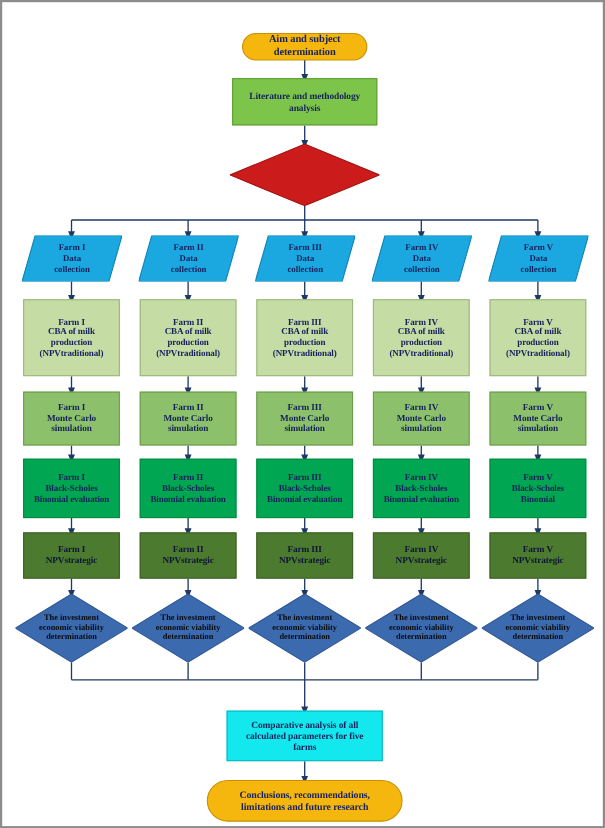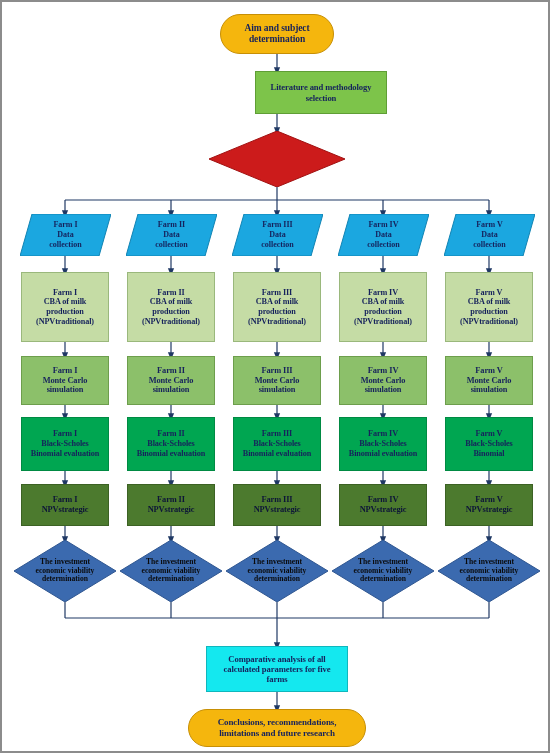--- a/index.html
+++ b/index.html
@@ -34,21 +34,21 @@
   .terminator{
     background:#f5b60d;
     border:1px solid #c78f05;
     border-radius:999px;
     color:#16225c;
   }
 
   
   .rect{border:1px solid #7a7a7a;}
 
-  .lit{background:#7dc44a;border-color:#5f9e35;margin-left:44px;}
+  .lit{background:#7dc44a;border-color:#5f9e35;}
   .cba{background:#c5dca5;border-color:#9ab87c;}
   .mcs{background:#8cc06a;border-color:#6d9e4c;}
   .bsb{background:#00a651;border-color:#008a43;}
   .npv{background:#4c7a2e;border-color:#3c6224;color:#0d1538;}
   .cmp{background:#14e8ef;border-color:#0fb7bd;}
 
   
   .diamond{
     position:absolute;
     display:flex;align-items:center;justify-content:center;
@@ -147,31 +147,31 @@
         <line x1="487" y1="600" x2="487" y2="616"></line>
 
         <line x1="63" y1="616" x2="487" y2="616"></line>
 
         <line x1="275" y1="616" x2="275" y2="644" marker-end="url(#ah)"></line>
 
         <line x1="275" y1="690" x2="275" y2="707" marker-end="url(#ah)"></line>
       </g>
     </svg>
 
-    <div class="node terminator fs-aim" style="left:218px;top:12px;width:114px;height:40px;">
+    <div class="node terminator fs-aim" style="left:218px;top:28px;width:114px;height:25px;">
       <span class="txt">
         <span>Aim and subject</span><br>
         <span>determination</span>
       </span>
     </div>
 
     <div class="node rect lit fs-lit" style="left:209px;top:69px;width:132px;height:43px;">
       <span class="txt">
         <span>Literature and methodology</span><br>
-        <span>selection</span>
+        <span>analysis</span>
       </span>
     </div>
 
     <div class="diamond dmeth" style="left:207px;top:129px;width:136px;height:56px;">
       <svg class="shape" viewBox="0 0 136 56" preserveAspectRatio="none">
         <polygon points="68,0 136,28 68,56 0,28" fill="#cc1b1b" stroke="#a01010" stroke-width="1"></polygon>
       </svg>
     </div>
 
     <div class="para" style="left:18px;top:212px;width:91px;height:42px;">

